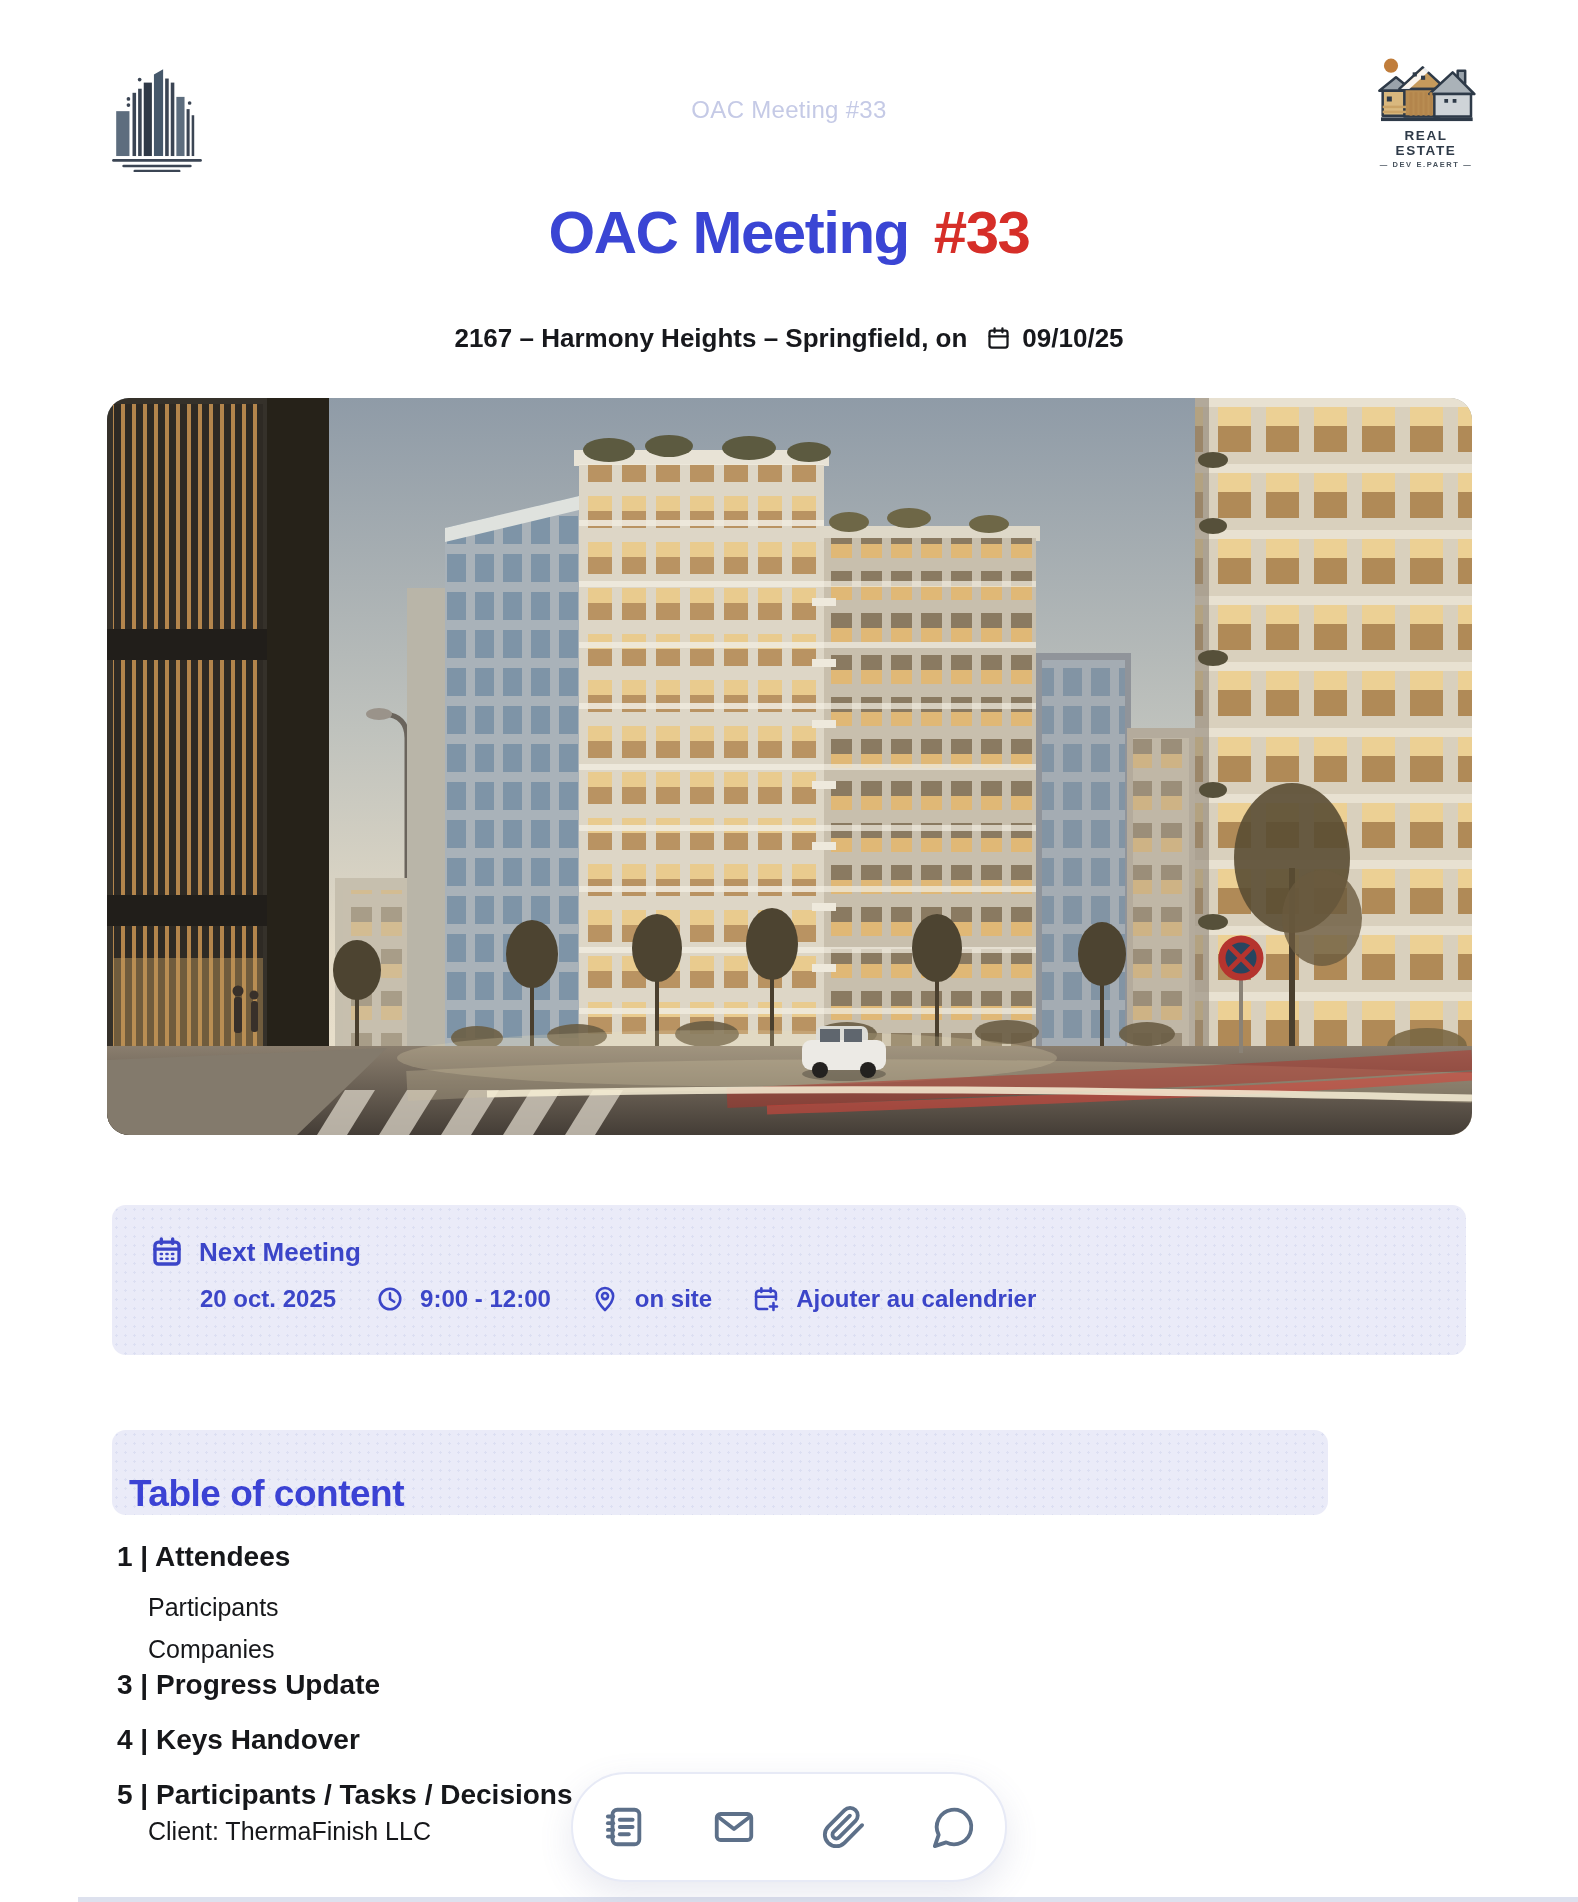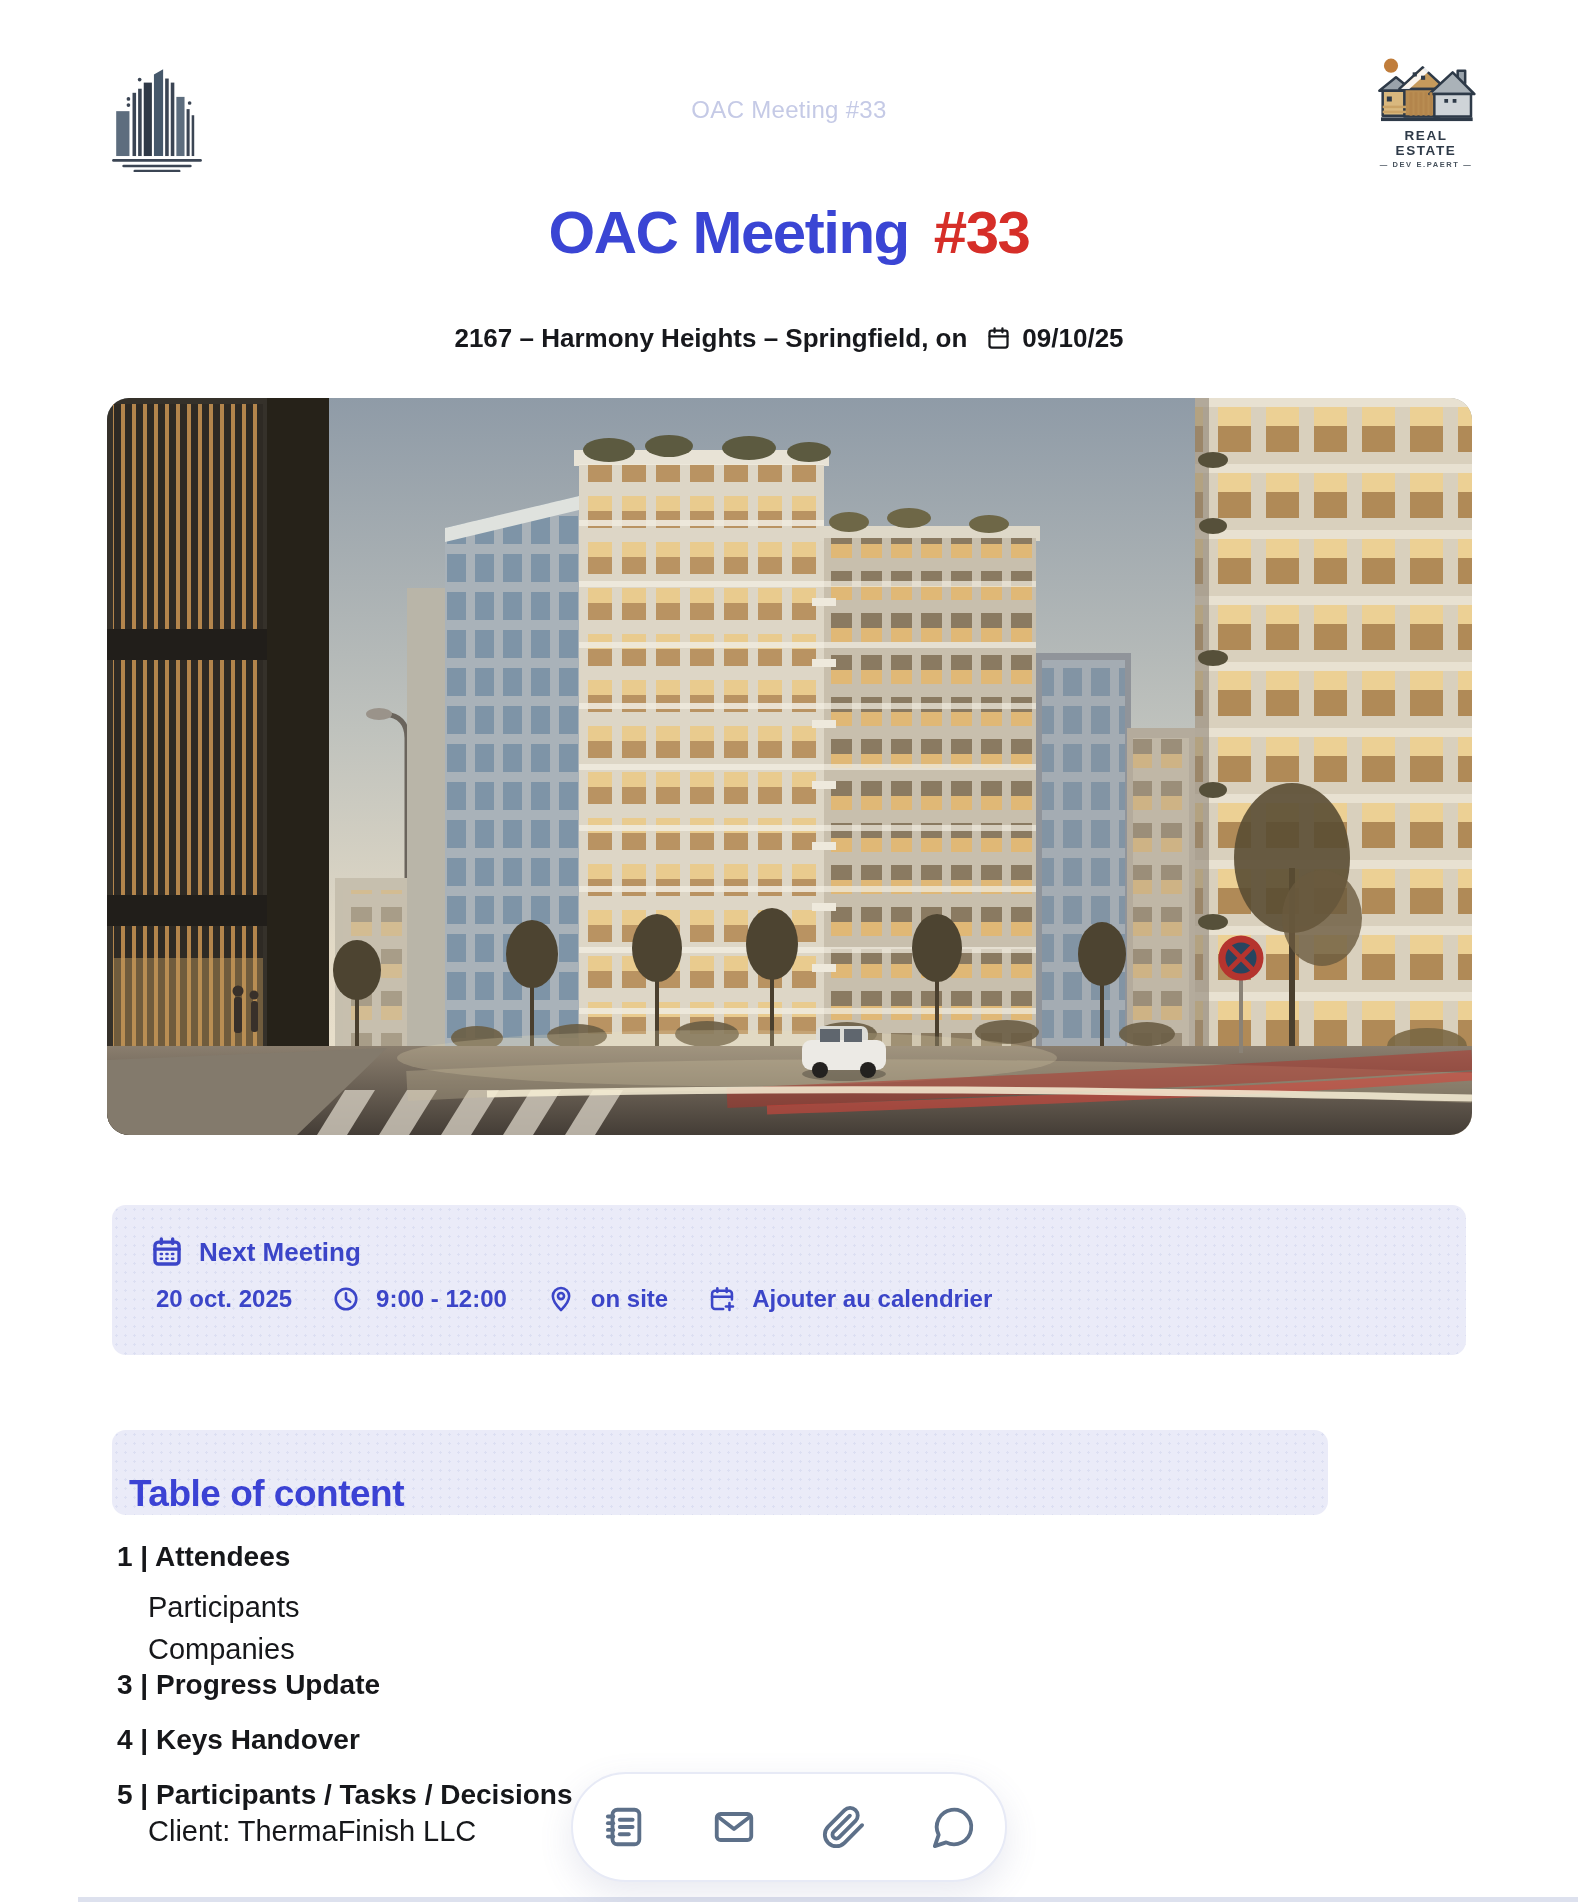--- a/index.html
+++ b/index.html
@@ -31,34 +31,34 @@
   .photo svg { width:100%; height:100%; display:block; }
 
   
   .panel { background:#eaebf8;
     background-image:radial-gradient(#dcdff2 1.1px, transparent 1.1px);
     background-size:9px 9px; border-radius:14px; }
   .card-next { left:112px; top:1205px; width:1354px; height:150px; color:#3b45c8; }
   .nm-row1 { display:flex; align-items:center; gap:15px; padding:30px 0 0 38px;
     font-size:26px; font-weight:bold;text-align:center; }
   .nm-row1 svg { width:34px; height:34px; }
-  .nm-row2 { display:flex; align-items:center; gap:40px; margin:16px 0 0 44px;
+  .nm-row2 { display:flex; align-items:center; gap:40px; margin:16px 0 0 88px;
     font-size:24px; font-weight:bold; }
   .nm-group { display:flex; align-items:center; gap:16px; }
   .nm-row2 svg { width:28px; height:28px; }
   .add-cal { cursor:pointer; }
 
   .card-toc { left:112px; top:1430px; width:1216px; height:85px; display:flex; align-items:flex-end; }
   .toc-title { font-size:37px; font-weight:bold; color:#3b42d4; padding-left:17px; letter-spacing:-.5px; }
 
   
   .toc-list { left:117px; top:1540px; width:1200px; color:#16171a; }
   .toc-h { font-size:28px; font-weight:bold; line-height:34px; margin-bottom:18px; }
   .toc-h.gap { margin-bottom:21px; }
-  .toc-s { font-size:29px; font-weight:400; line-height:30px; margin:0 0 12px 31px; }
+  .toc-s { font-size:25px; font-weight:400; line-height:30px; margin:0 0 12px 31px; }
   .toc-s.last { margin-bottom:4px; }
 
   
   .toolbar { left:50%; transform:translateX(-50%); top:1772px; width:436px; height:110px;
     background:#ffffff; border:2px solid #e7eaf6; border-radius:60px;
     box-shadow:0 12px 34px rgba(90,100,150,.14);
     display:flex; align-items:center; justify-content:center; gap:64px; color:#5d7089; z-index:5; }
   .toolbar button { background:none; border:none; color:inherit; cursor:pointer;
     width:46px; height:46px; padding:0; }
   .toolbar svg { width:46px; height:46px; display:block; }

